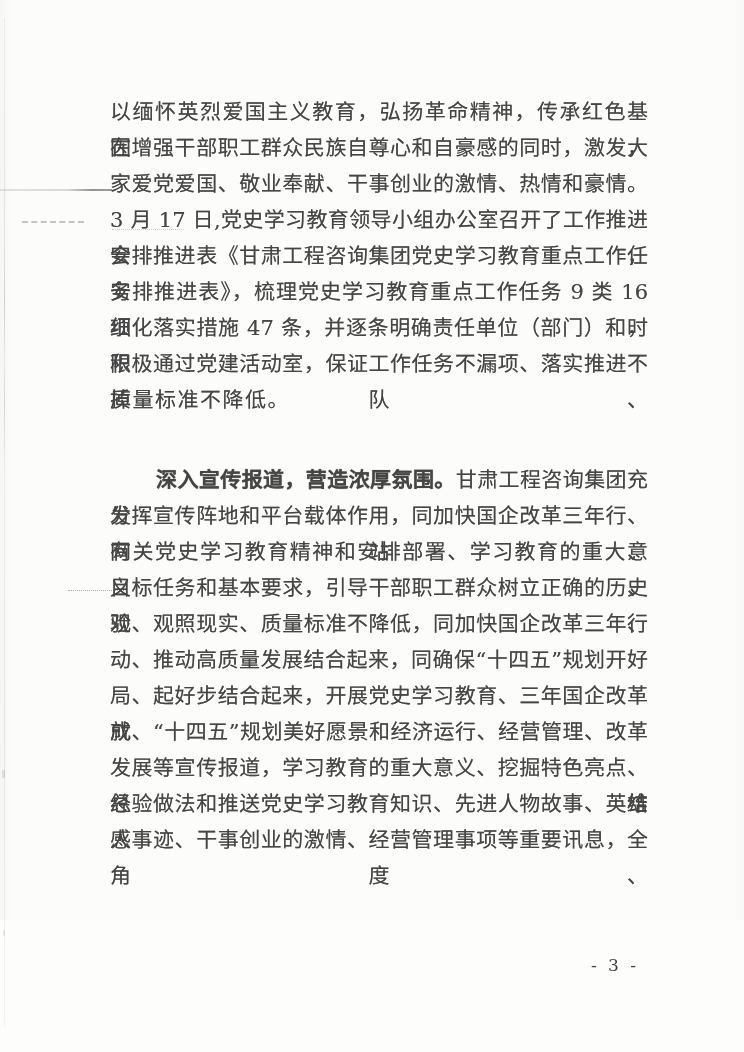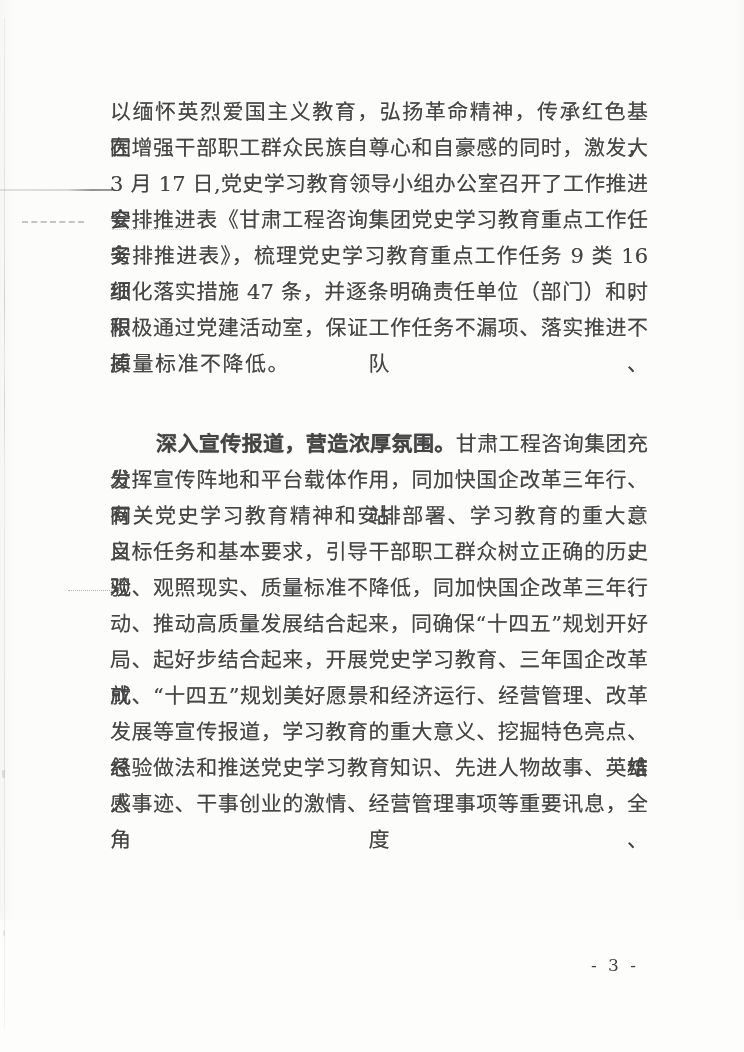--- a/index.html
+++ b/index.html
@@ -109,20 +109,21 @@
   <div class="artifact underline-smudge"></div>
   <div class="artifact dash-mark-1"></div>
   <div class="artifact dot-mark-under-date"></div>
   <div class="artifact dot-mark-weixin"></div>
   <div class="artifact speck-1"></div>
   <div class="artifact speck-2"></div>
 
   <div class="text-block">
       <div class="text-line just">以缅怀英烈爱国主义教育，弘扬革命精神，传承红色基因，</div>
       <div class="text-line just">在增强干部职工群众民族自尊心和自豪感的同时，激发大</div>
+      <div class="text-line just">家爱党爱国、敬业奉献、干事创业的激情、热情和豪情。</div>
       <div class="text-line just">3 月 17 日,党史学习教育领导小组办公室召开了工作推进会，</div>
       <div class="text-line just">安排推进表《甘肃工程咨询集团党史学习教育重点工作任务</div>
       <div class="text-line just">安排推进表》，梳理党史学习教育重点工作任务 9 类 16 项，</div>
       <div class="text-line just">细化落实措施 47 条，并逐条明确责任单位（部门）和时限</div>
       <div class="text-line just">积极通过党建活动室，保证工作任务不漏项、落实推进不掉队、</div>
       <div class="text-line">质量标准不降低。</div>
       <div class="text-line just indent"><span class="lead">深入宣传报道，营造浓厚氛围。</span>甘肃工程咨询集团充分</div>
       <div class="text-line just">发挥宣传阵地和平台载体作用，同加快国企改革三年行、网站、</div>
       <div class="text-line just">有关党史学习教育精神和安排部署、学习教育的重大意义、</div>
       <div class="text-line just">目标任务和基本要求，引导干部职工群众树立正确的历史观、</div>

